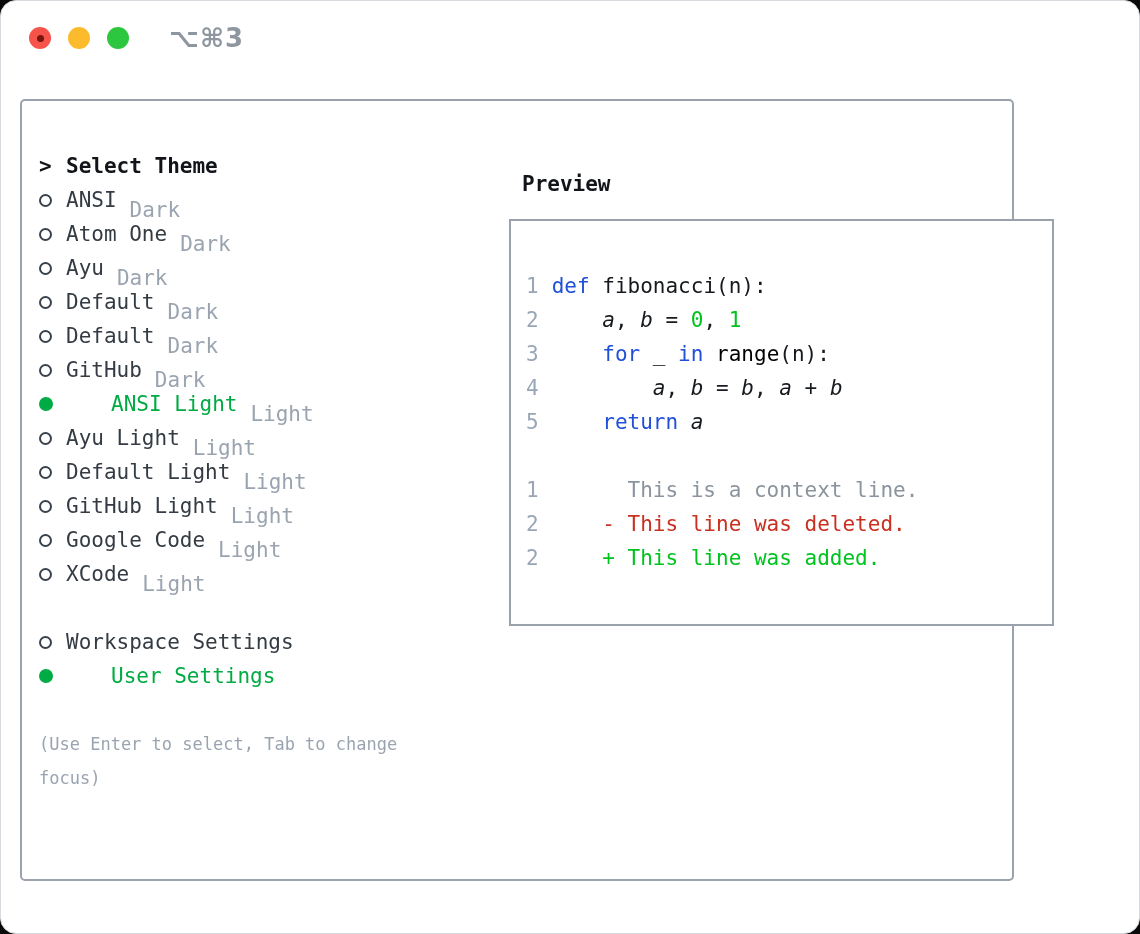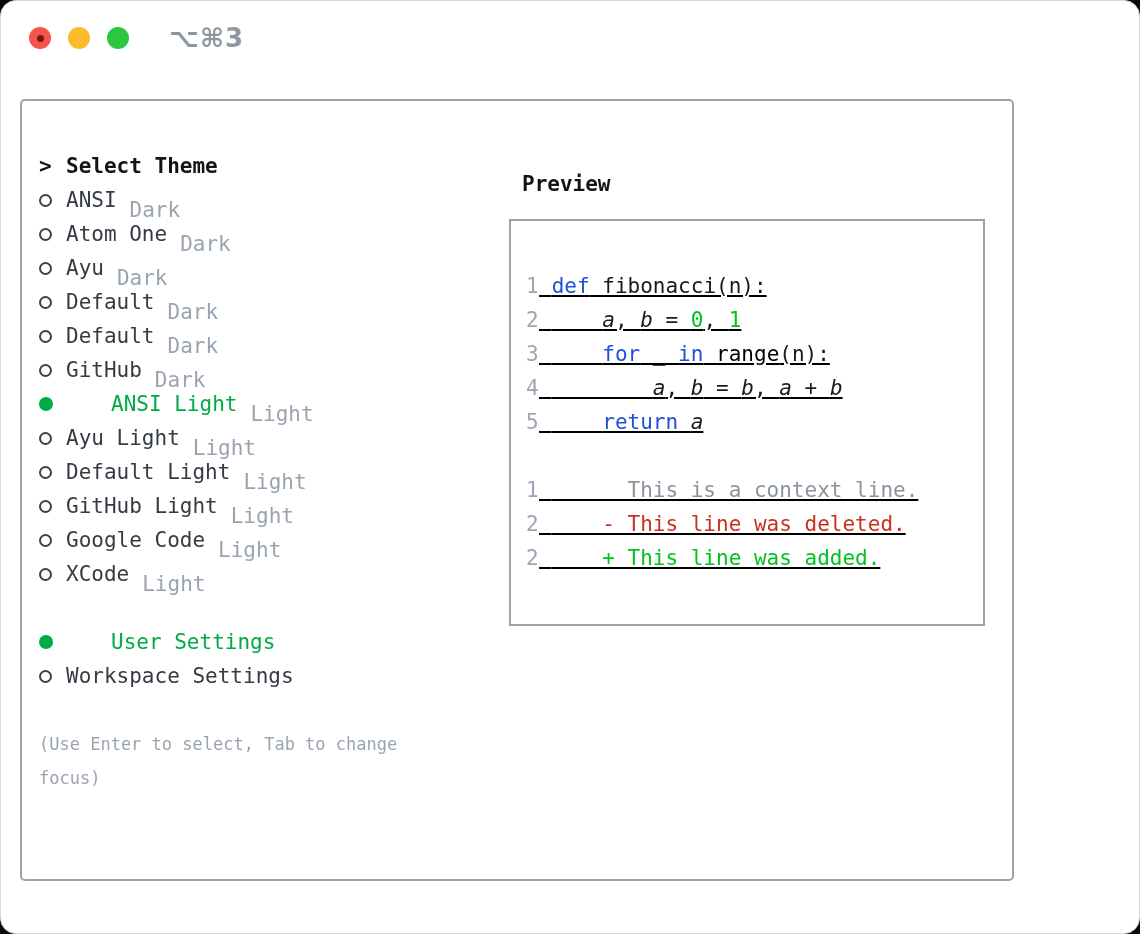--- a/index.html
+++ b/index.html
@@ -60,24 +60,23 @@
     width:400px;font-size:17px;line-height:34px;color:#9aa4b0;
     white-space:normal;
   }
   
   .right-col{position:absolute;left:487px;top:48px;width:478px;margin-top:18px;}
   .preview-label{
     height:34px;line-height:34px;padding-left:13px;
     font-size:21px;font-weight:bold;color:#111418;
   }
   .preview-box{
-    margin-top:18px;width:476px;height:407px;
+    margin-top:18px;width:545px;height:407px;
     border:2px solid #9aa2ad;box-sizing:border-box;background:#fff;
     overflow:hidden;
-    text-decoration:underline;
   }
   .code{
     margin:0;padding:48px 0 0 15px;
     font-size:21px;line-height:34px;white-space:pre;
     font-family:"DejaVu Sans Mono","Liberation Mono",monospace;
   }
   .cl{height:34px;}
   .ln{display:inline-block;min-width:13px;color:#9aa6b6;}
   .tok-kw{color:#2050d8;}
   .tok-num{color:#00c31d;}
@@ -117,22 +116,22 @@
           <div class="row"><span class="marker"></span><span class="t-name">GitHub</span><span class="t-variant">Dark</span></div>
           <div class="row"><span class="marker sel"></span><span class="t-name sel">ANSI Light</span><span class="t-variant">Light</span></div>
           <div class="row"><span class="marker"></span><span class="t-name">Ayu Light</span><span class="t-variant">Light</span></div>
           <div class="row"><span class="marker"></span><span class="t-name">Default Light</span><span class="t-variant">Light</span></div>
           <div class="row"><span class="marker"></span><span class="t-name">GitHub Light</span><span class="t-variant">Light</span></div>
           <div class="row"><span class="marker"></span><span class="t-name">Google Code</span><span class="t-variant">Light</span></div>
           <div class="row"><span class="marker"></span><span class="t-name">XCode</span><span class="t-variant">Light</span></div>
         </div>
       <div class="row blank"></div>
       <div id="apply-options">
+          <div class="row"><span class="marker"></span><span class="t-name">Workspace Settings</span></div>
           <div class="row"><span class="marker sel"></span><span class="t-name sel">User Settings</span></div>
-          <div class="row"><span class="marker"></span><span class="t-name">Workspace Settings</span></div>
         </div>
       <div class="row blank"></div>
       <div class="hint">(Use Enter to select, Tab to change focus)</div>
     </div>
 
     <div class="right-col">
       <div class="preview-label">Preview</div>
       <div class="preview-box">
         <div class="code" id="code"><div class="cl"><span class="ln">1</span> <span class="tok-kw">def</span><span class="tok-plain"> fibonacci(n):</span></div><div class="cl"><span class="ln">2</span> <span class="tok-plain">    </span><span class="tok-var">a</span><span class="tok-plain">, </span><span class="tok-var">b</span><span class="tok-plain"> = </span><span class="tok-num">0</span><span class="tok-plain">, </span><span class="tok-num">1</span></div><div class="cl"><span class="ln">3</span> <span class="tok-plain">    </span><span class="tok-kw">for</span><span class="tok-plain"> _ </span><span class="tok-kw">in</span><span class="tok-plain"> </span><span class="tok-fn">range</span><span class="tok-plain">(n):</span></div><div class="cl"><span class="ln">4</span> <span class="tok-plain">        </span><span class="tok-var">a</span><span class="tok-plain">, </span><span class="tok-var">b</span><span class="tok-plain"> = </span><span class="tok-var">b</span><span class="tok-plain">, </span><span class="tok-var">a</span><span class="tok-plain"> + </span><span class="tok-var">b</span></div><div class="cl"><span class="ln">5</span> <span class="tok-plain">    </span><span class="tok-kw">return</span><span class="tok-plain"> </span><span class="tok-var">a</span></div><div class="cl"><span class="ln"></span></div><div class="cl"><span class="ln">1</span> <span class="tok-ctx">      This is a context line.</span></div><div class="cl"><span class="ln">2</span> <span class="tok-del">    - This line was deleted.</span></div><div class="cl"><span class="ln">2</span> <span class="tok-add">    + This line was added.</span></div></div>
       </div>

